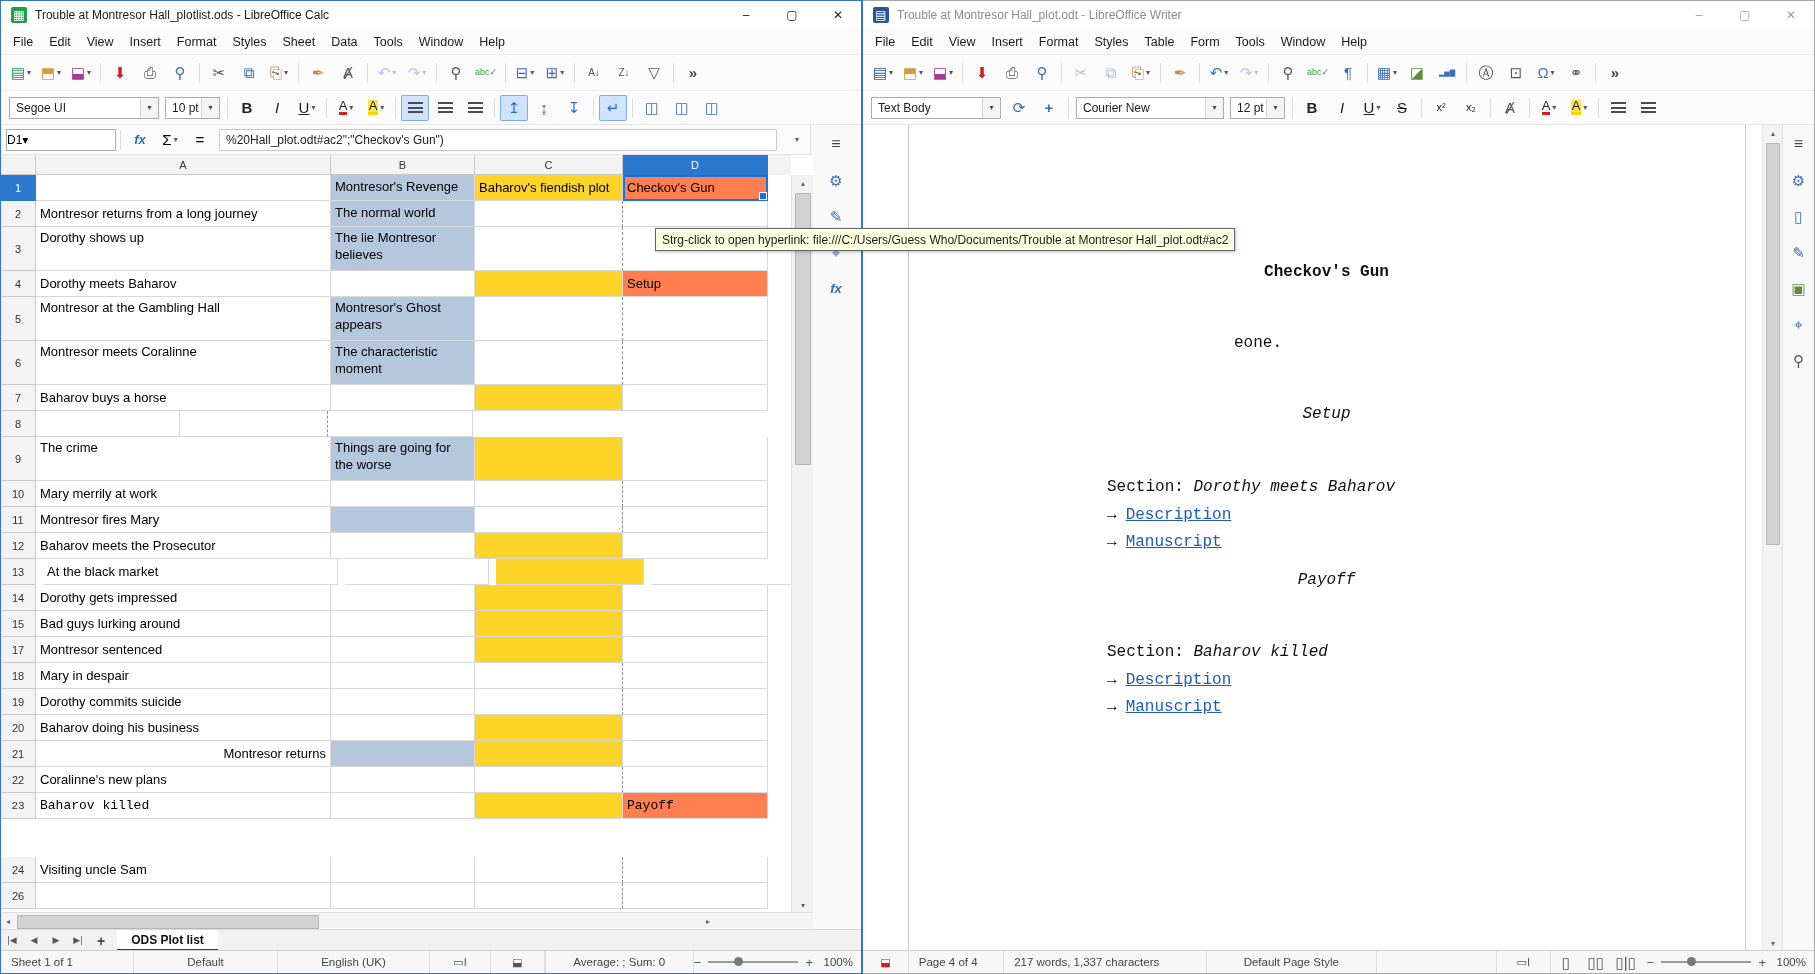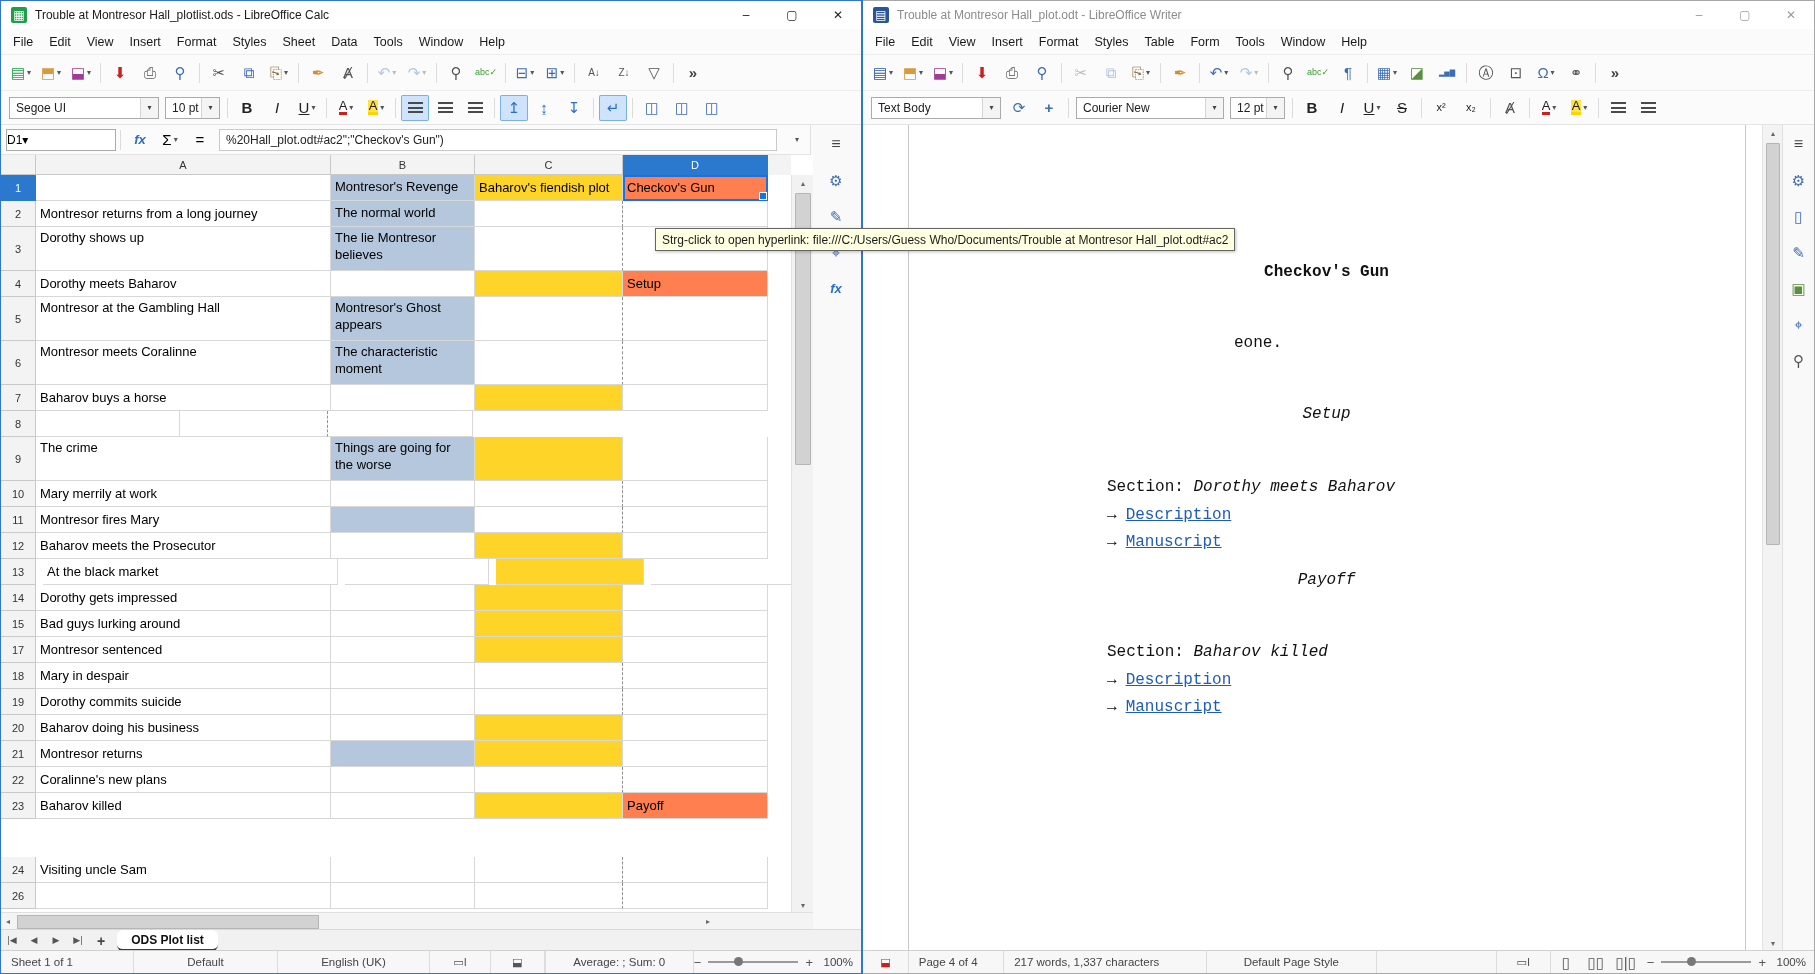--- a/index.html
+++ b/index.html
@@ -63,21 +63,21 @@
   .sarrow{position:absolute;left:0;right:0;height:16px;display:flex;align-items:center;justify-content:center;font-size:8px;color:#666;}
   
   .hscrollrow{position:absolute;left:0;bottom:43px;height:17px;width:812px;background:#f4f4f4;border-top:1px solid #e0e0e0;}
   .hthumb{position:absolute;left:16px;top:2px;height:12px;width:300px;background:#d2d2d2;border:1px solid #b5b5b5;}
   .harrow{position:absolute;top:0;height:17px;width:14px;display:flex;align-items:center;justify-content:center;font-size:8px;color:#666;}
   .sheettabs{position:absolute;left:0;right:0;bottom:22px;height:21px;background:#f1f1f1;border-top:1px solid #dadada;display:flex;align-items:center;}
   .snav{display:flex;align-items:center;color:#9a9a9a;}
   .snav .tbtn{height:18px;min-width:16px;}
   .snav .icon{font-size:9px;color:#9a9a9a;}
   .addsheet{font-size:14px;font-weight:bold;color:#444;padding:0 8px;}
-  .stab{background:#fff;height:100%;display:flex;align-items:center;padding:0 14px;font-size:12px;font-weight:bold;color:#111;border-bottom:2px solid #3a3a3a;box-sizing:border-box;margin-left:4px;border-radius:6px;}
+  .stab{background:#fff;height:100%;display:flex;align-items:center;padding:0 14px;font-size:12px;font-weight:bold;color:#111;border-bottom:2px solid #3a3a3a;box-sizing:border-box;margin-left:4px;}
   .statusbar{position:absolute;left:0;right:0;bottom:0;height:22px;background:#f7f7f7;border-top:1px solid #d0d0d0;display:flex;align-items:center;font-size:11.5px;color:#444;}
   .sfield{padding:0 10px;border-right:1px solid #ddd;height:100%;display:flex;align-items:center;white-space:nowrap;}
   .sficon{font-size:11px;color:#555;}
   .zoomer{display:flex;align-items:center;margin-left:auto;padding-right:8px;}
   .ztrack{width:90px;height:2px;background:#9a9a9a;margin:0 7px;position:relative;}
   .zdot{position:absolute;top:-4px;left:26px;width:9px;height:9px;border-radius:50%;background:#777;}
   .zbtn{font-size:13px;color:#555;}
   .zval{width:40px;text-align:right;font-size:11.5px;color:#444;}
   
   .docarea{position:absolute;left:0;top:124px;right:31px;bottom:22px;background:#fff;overflow:hidden;}
@@ -498,37 +498,37 @@
             <div class="rowhdr">20</div>
             <div class="cell a" style="width: 295px; flex: 0 0 295px;">
               <span>Baharov doing his business</span>
             </div>
             <div class="cell b" style="width: 144px; flex: 0 0 144px;"></div>
             <div class="cell c" style="width: 148px; flex: 0 0 148px; background: rgb(255, 212, 40);"></div>
             <div class="cell d" style="width: 145px; flex: 0 0 145px;"></div>
           </div>
           <div class="grow" style="height: 26px;">
             <div class="rowhdr">21</div>
-            <div class="cell a" style="width: 295px; flex: 0 0 295px;">
+            <div class="cell a" style="width: 295px; flex: 0 0 295px; justify-content: flex-end;">
               <span>Montresor returns</span>
             </div>
             <div class="cell b" style="width: 144px; flex: 0 0 144px; background: rgb(180, 199, 220);"></div>
             <div class="cell c" style="width: 148px; flex: 0 0 148px; background: rgb(255, 212, 40);"></div>
             <div class="cell d" style="width: 145px; flex: 0 0 145px;"></div>
           </div>
           <div class="grow" style="height: 26px;">
             <div class="rowhdr">22</div>
             <div class="cell a" style="width: 295px; flex: 0 0 295px;">
               <span>Coralinne's new plans</span>
             </div>
             <div class="cell b" style="width: 144px; flex: 0 0 144px;"></div>
             <div class="cell c pbreak" style="width: 148px; flex: 0 0 148px;"></div>
             <div class="cell d" style="width: 145px; flex: 0 0 145px;"></div>
           </div>
-          <div class="grow" style="height: 26px;">
+          <div class="grow" style="height: 26px; font-family: Liberation Mono, monospace;">
             <div class="rowhdr">23</div>
             <div class="cell a" style="width: 295px; flex: 0 0 295px;">
               <span>Baharov killed</span>
             </div>
             <div class="cell b" style="width: 144px; flex: 0 0 144px;"></div>
             <div class="cell c" style="width: 148px; flex: 0 0 148px; background: rgb(255, 212, 40);"></div>
             <div class="cell d" style="width: 145px; flex: 0 0 145px; background: rgb(255, 127, 80);">
               <span>Payoff</span>
             </div>
           </div>

